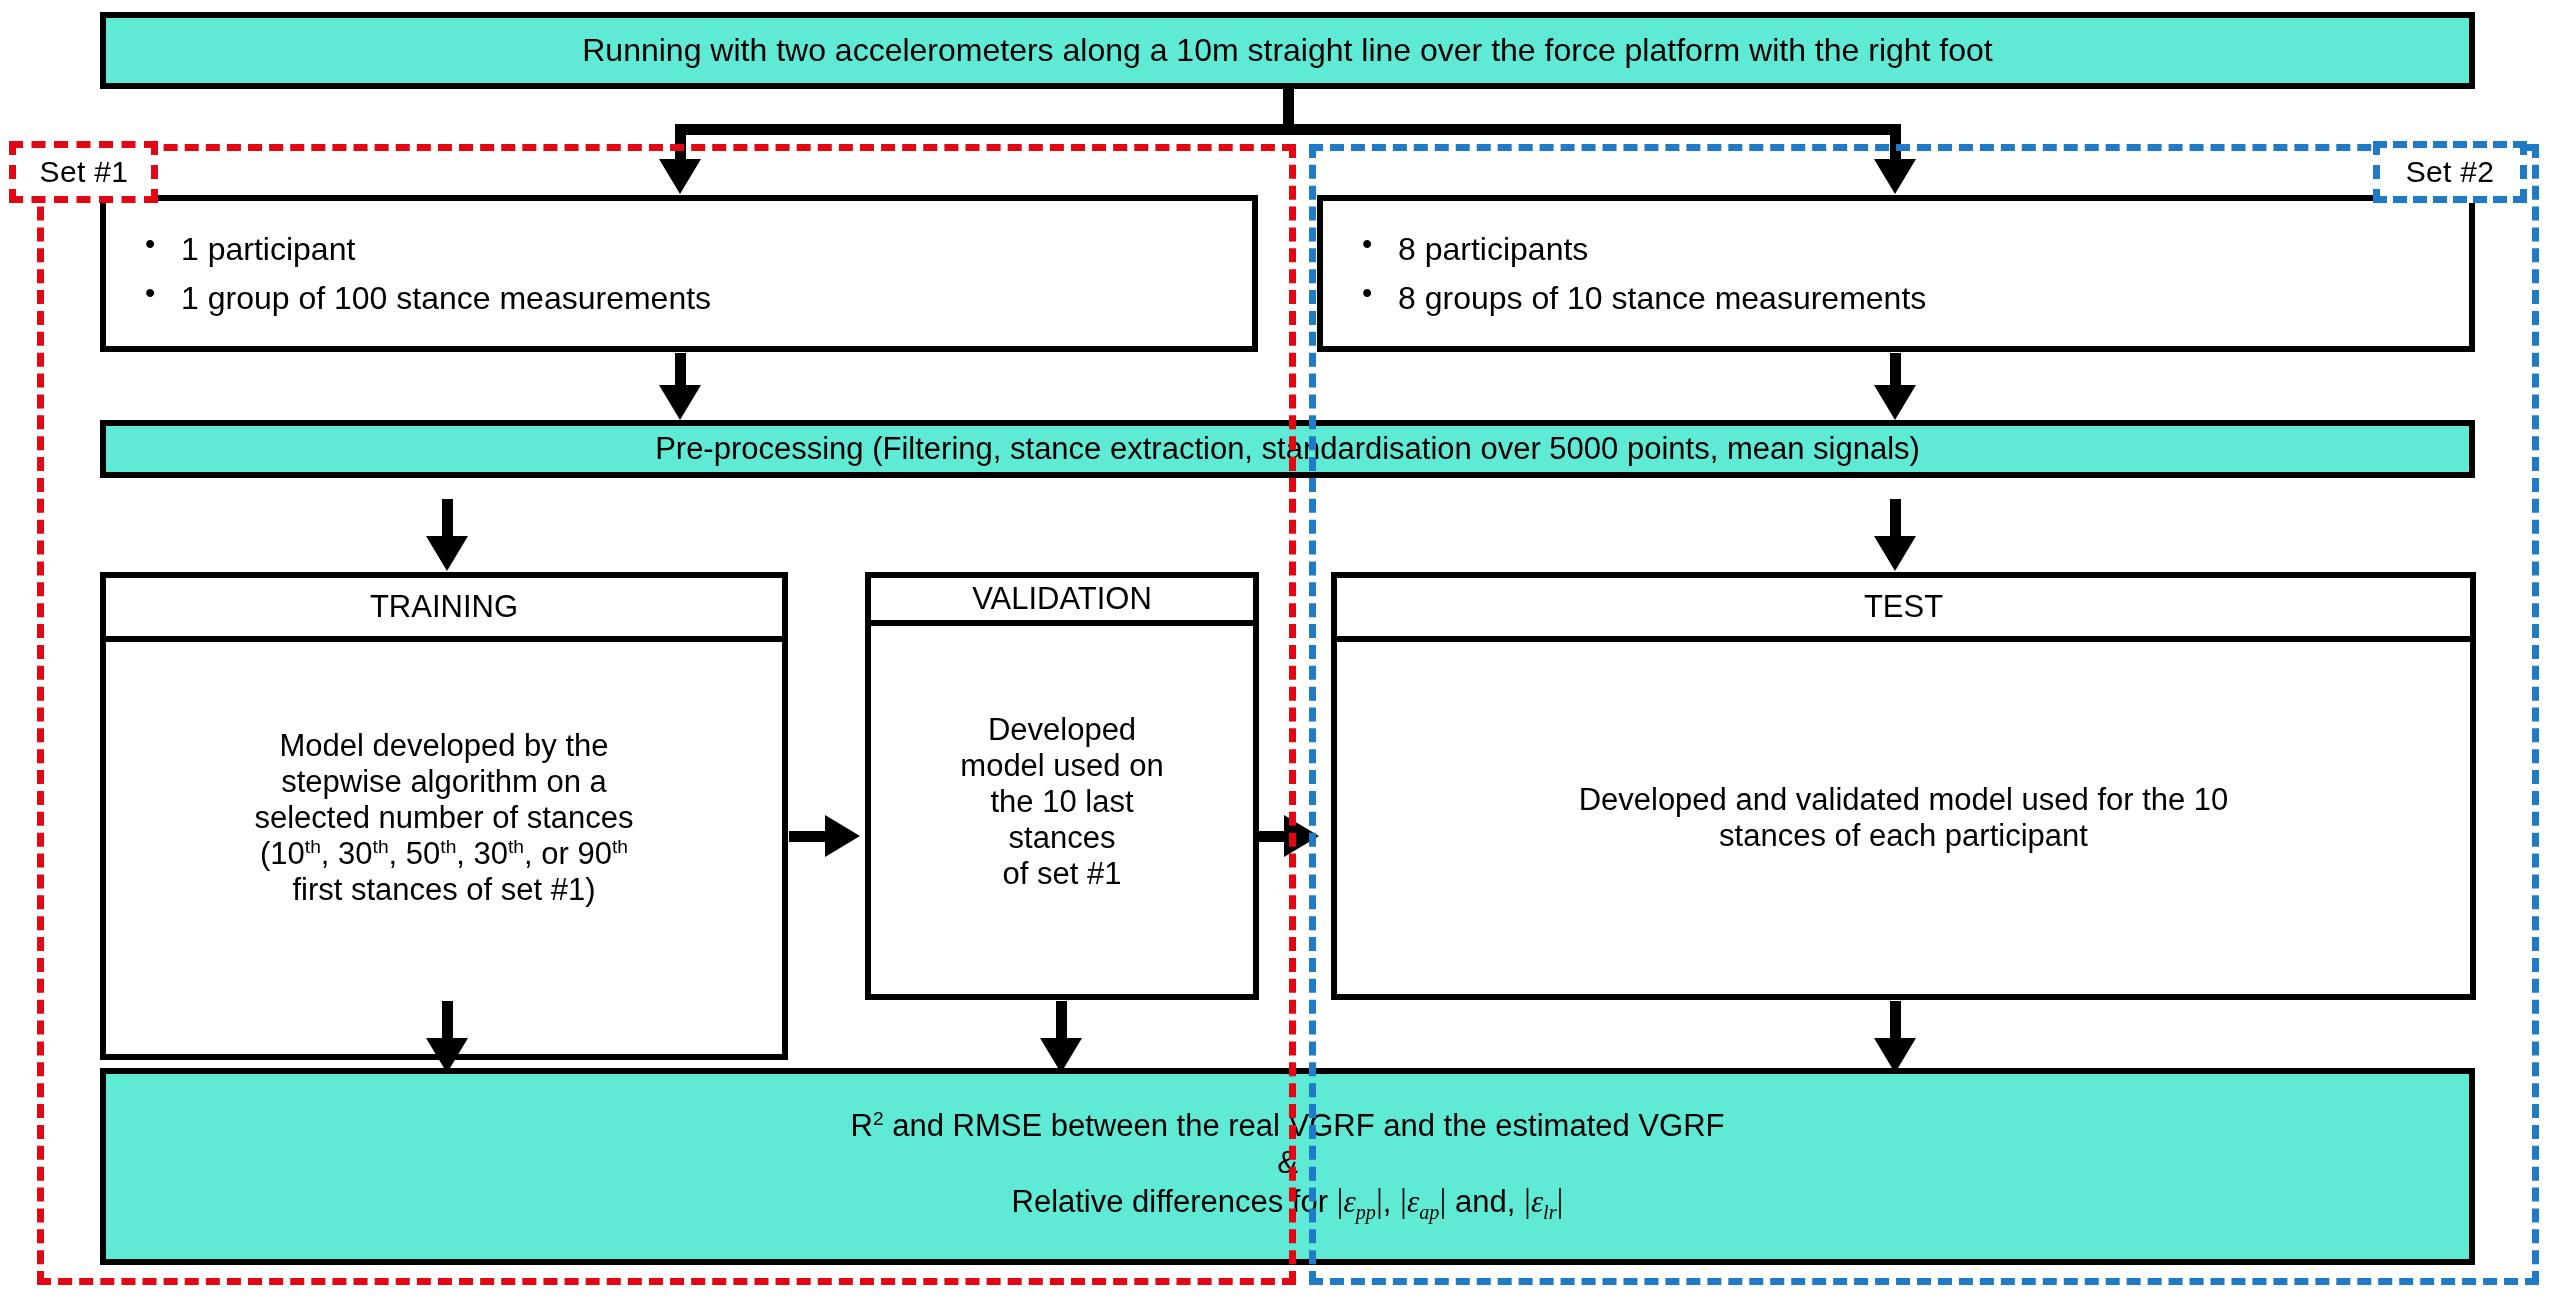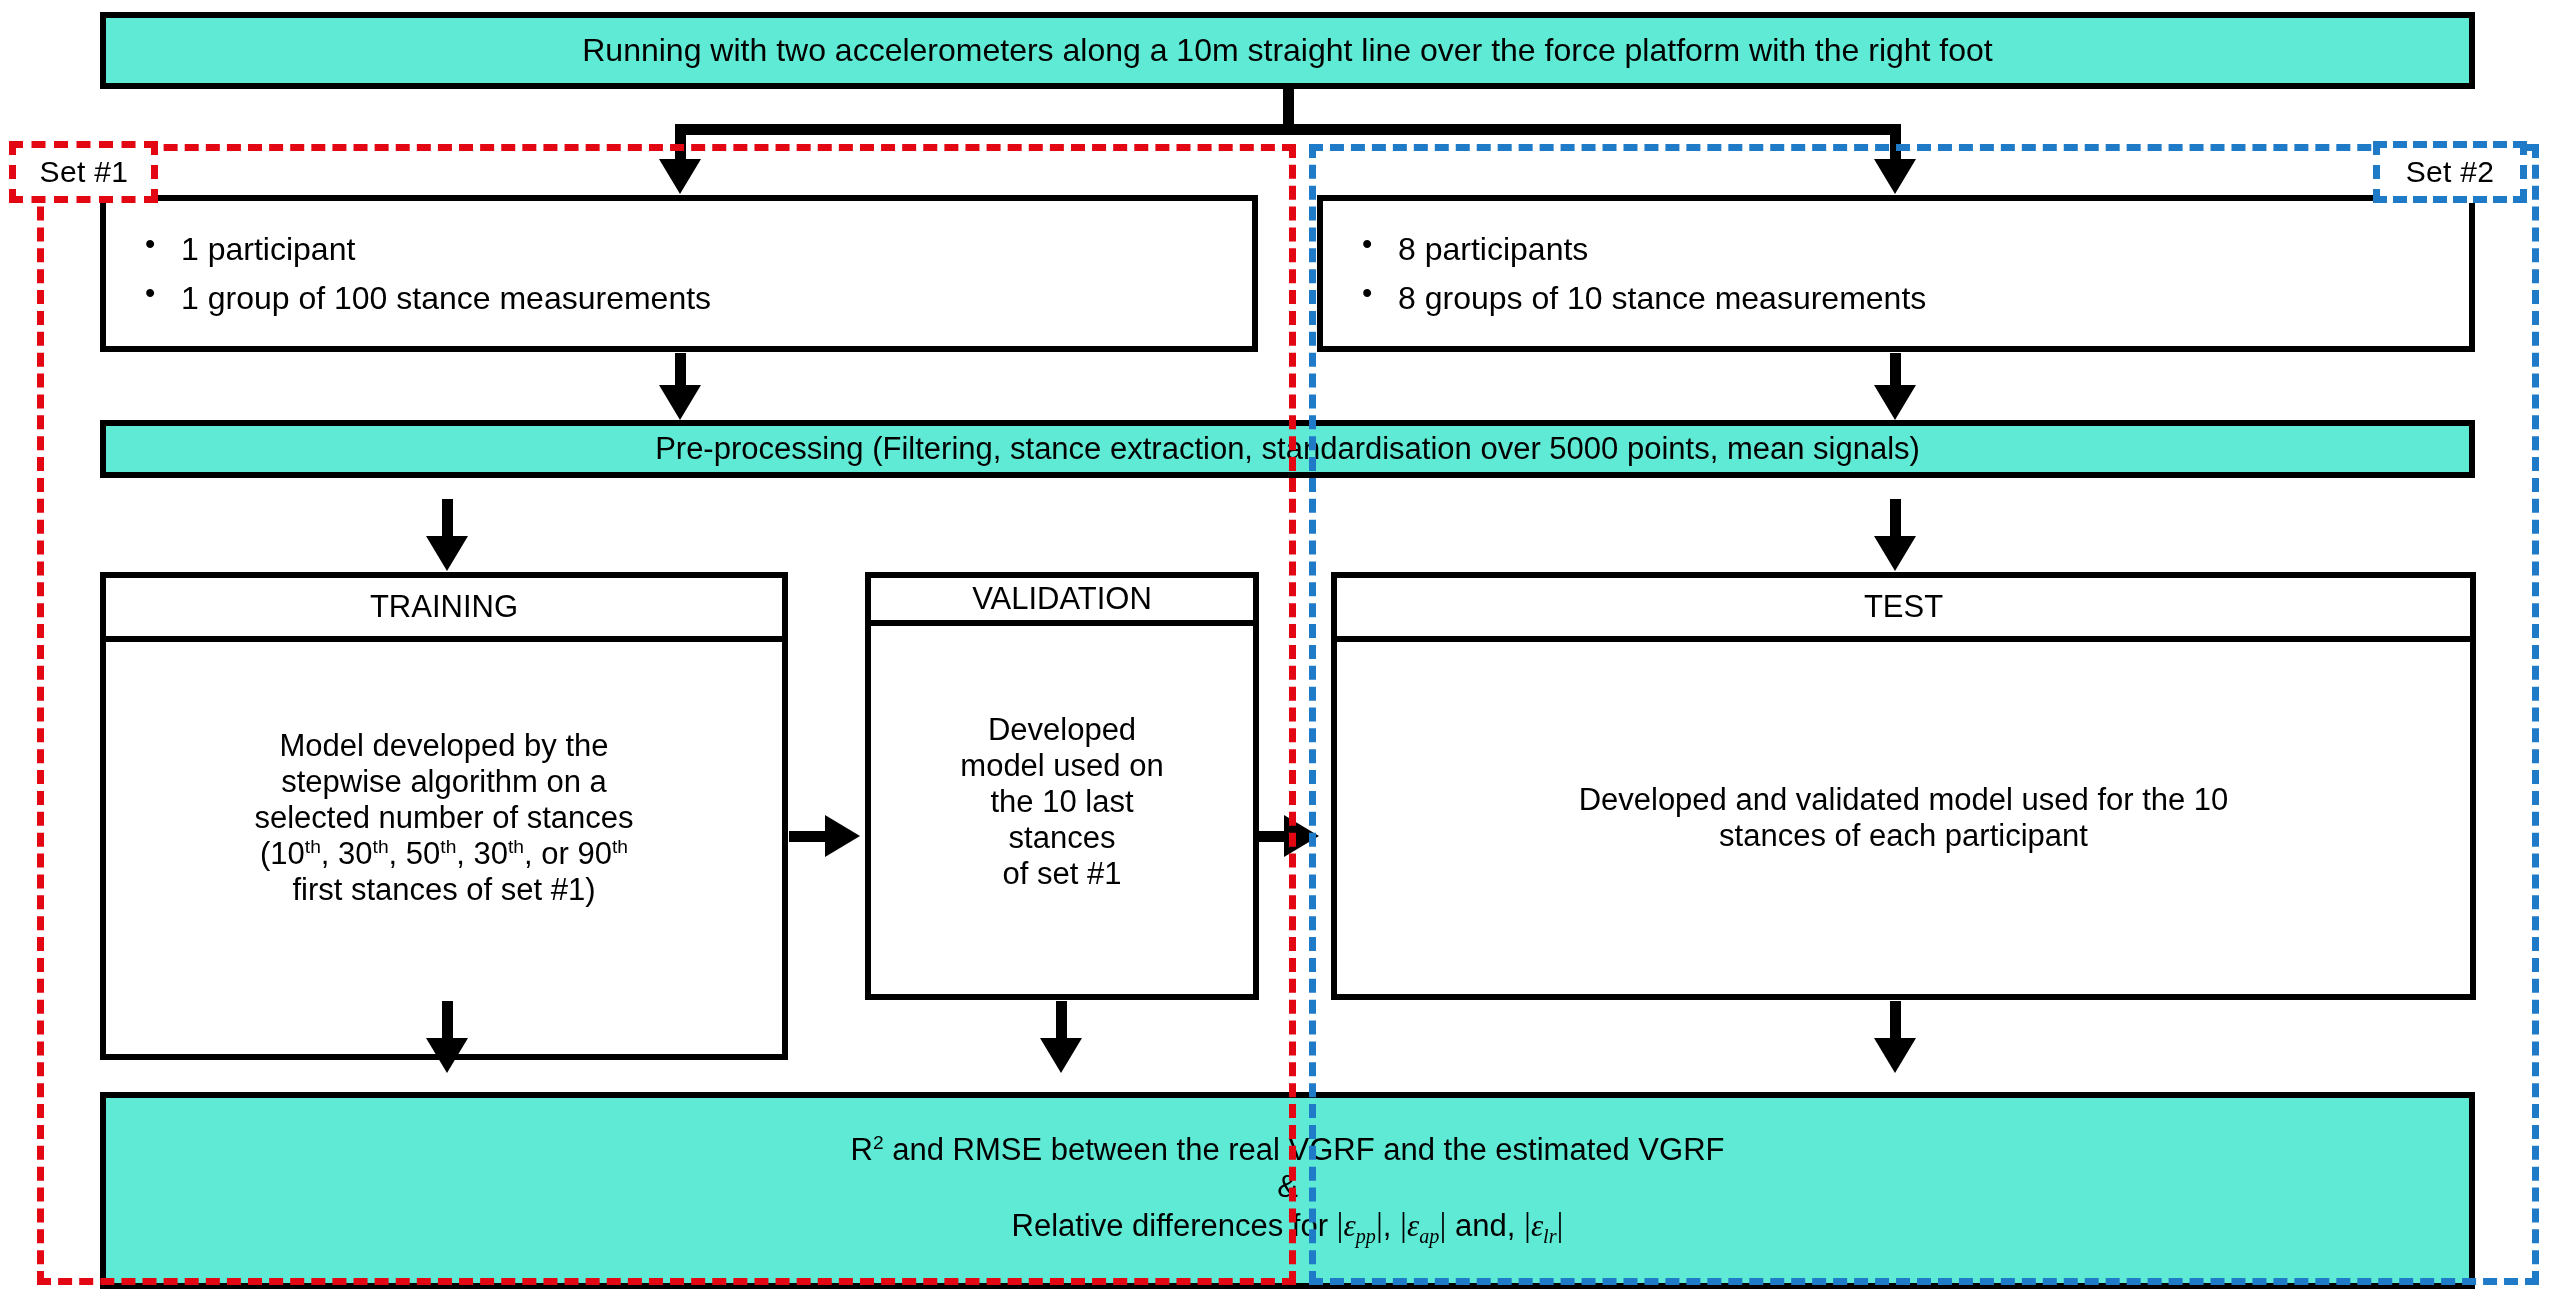--- a/index.html
+++ b/index.html
@@ -142,21 +142,21 @@
     </div>
   </div>
 
   <div class="vline" style="left:442px;top:1001px;width:10.7px;height:39px;"></div>
   <div class="arrow-down" style="left:426px;top:1038px;"></div>
   <div class="vline" style="left:1056px;top:1001px;width:10.7px;height:39px;"></div>
   <div class="arrow-down" style="left:1040px;top:1038px;"></div>
   <div class="vline" style="left:1890px;top:1001px;width:10.7px;height:39px;"></div>
   <div class="arrow-down" style="left:1874px;top:1038px;"></div>
 
-  <div class="box" style="left:100px;top:1068px;width:2375px;height:197px;margin-top:24px;">
+  <div class="box" style="left:100px;top:1068px;width:2375px;height:197px;">
     <div class="inner t-res">
       <div><span>R</span><sup>2</sup><span> and RMSE between the real VGRF and the estimated VGRF</span></div>
       <div>&amp;</div>
       <div><span>Relative differences for </span><span class="bar">|</span><span class="eps"><span>ε</span><sub>pp</sub></span><span class="bar">|</span><span>, </span><span class="bar">|</span><span class="eps"><span>ε</span><sub>ap</sub></span><span class="bar">|</span><span> and, </span><span class="bar">|</span><span class="eps"><span>ε</span><sub>lr</sub></span><span class="bar">|</span></div>
     </div>
   </div>
 
   <div class="dashframe dash-red" style="left:37px;top:144px;width:1259px;height:1141px;"></div>
   <div class="dashframe dash-blue" style="left:1309px;top:144px;width:1230px;height:1141px;"></div>
 

